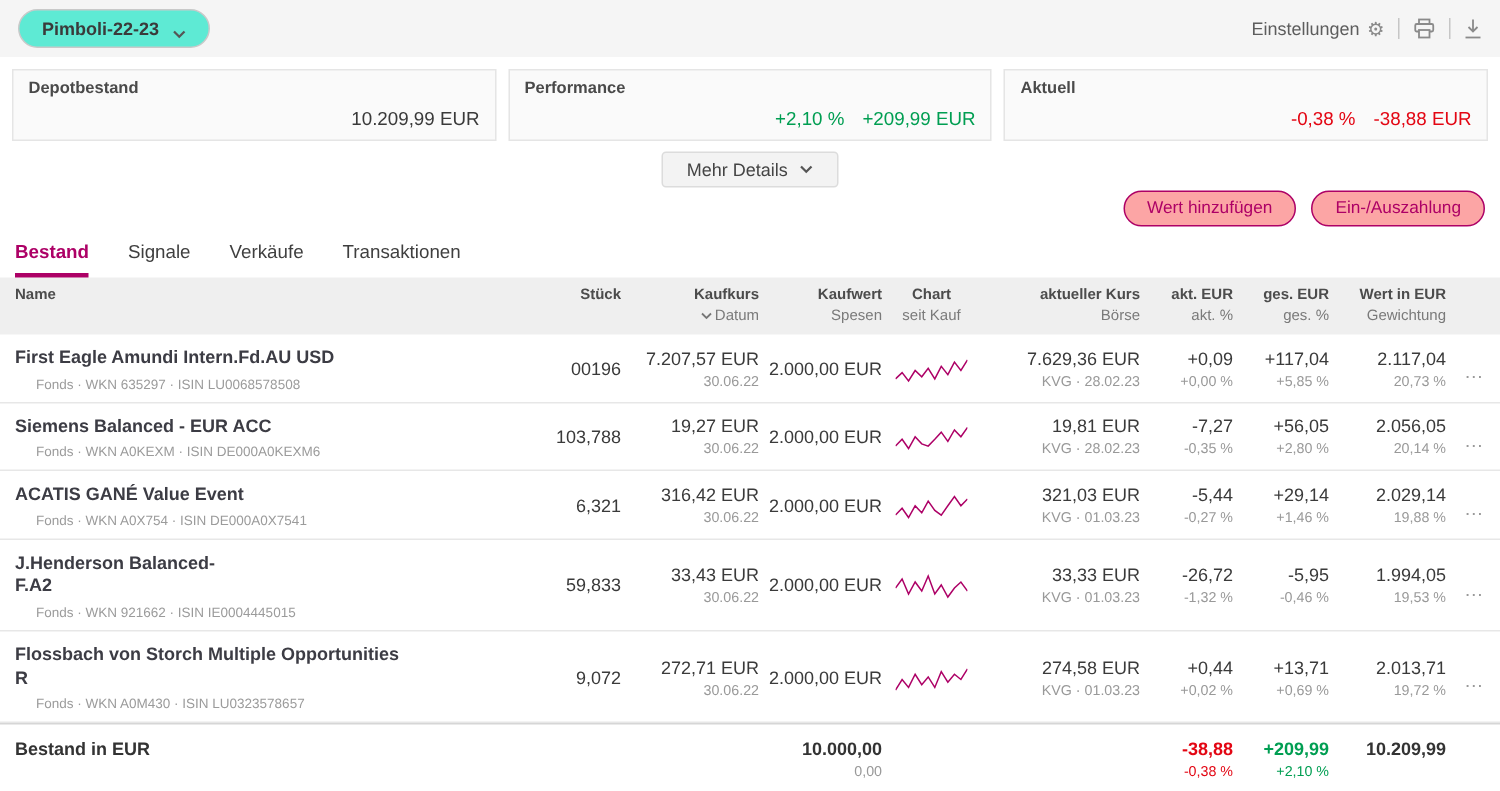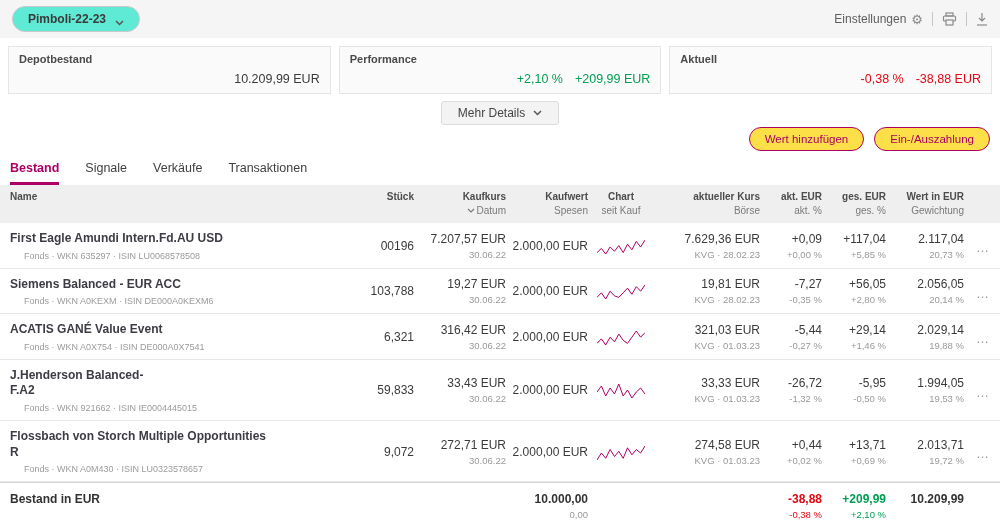--- a/index.html
+++ b/index.html
@@ -25,21 +25,21 @@
   .card { flex:1; border:1px solid #e5e5e5; background:#fafafa; padding:6px 10px 7px; height:48px; display:flex; flex-direction:column; justify-content:space-between; }
   .card-label { font-size:11px; font-weight:bold; color:#4a4a4a; }
   .card-values { align-self:flex-end; display:flex; gap:12px; font-size:12.5px; color:#3a3a3a; }
   .pos { color:var(--green); }
   .neg { color:var(--red); }
 
   
   .more-wrap { display:flex; justify-content:center; margin-top:1px; }
   .more-btn { display:inline-flex; align-items:center; gap:8px; background:#f3f3f3; border:1px solid #dcdcdc; border-radius:3px; padding:4px 16px; font-size:12px; color:#444; cursor:pointer; font-family:inherit; }
   .actions { display:flex; justify-content:flex-end; gap:10px; padding:2px 10px 0; }
-  .pill-btn { border:1px solid var(--accent); color:var(--accent); background:#fde047; border-radius:14px; padding:5px 15px; font-size:11.5px; cursor:pointer; font-family:inherit; }
+  .pill-btn { border:1px solid var(--accent); color:var(--accent); background:#fca5a5; border-radius:14px; padding:5px 15px; font-size:11.5px; cursor:pointer; font-family:inherit; }
 
   
   .tabs { display:flex; gap:26px; padding:10px 10px 0; }
   .tab { font-size:12.5px; color:#3f3f3f; padding-bottom:7px; cursor:pointer; }
   .tab.active { color:var(--accent); font-weight:bold; border-bottom:3px solid var(--accent);text-align:center; }
 
   
   .thead { display:flex; align-items:flex-start; background:#efefef; padding:6px 10px 7px; font-size:10px; color:#555; }
   .h1 { font-weight:bold; color:#4c4c4c; }
   .h2 { color:#7a7a7a; margin-top:3px; display:flex; align-items:center; gap:2px; justify-content:flex-end; }
@@ -355,21 +355,21 @@
     <div class="col-kurs">
       <div class="v1">33,33 EUR</div>
       <div class="v2">KVG · 01.03.23</div>
     </div>
     <div class="col-akt">
       <div class="v1 neg">-26,72</div>
       <div class="v2 neg">-1,32 %</div>
     </div>
     <div class="col-ges">
       <div class="v1 neg">-5,95</div>
-      <div class="v2 neg">-0,50 %</div>
+      <div class="v2 neg">-0,46 %</div>
     </div>
     <div class="col-wert">
       <div class="v1">1.994,05</div>
       <div class="v2">19,53 %</div>
     </div>
     <div class="col-menu">
       <div class="menu-dots">…</div>
     </div>
   </div>
 

